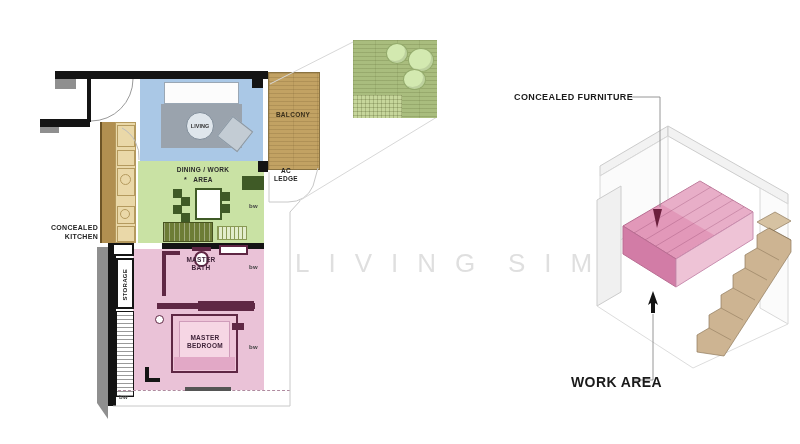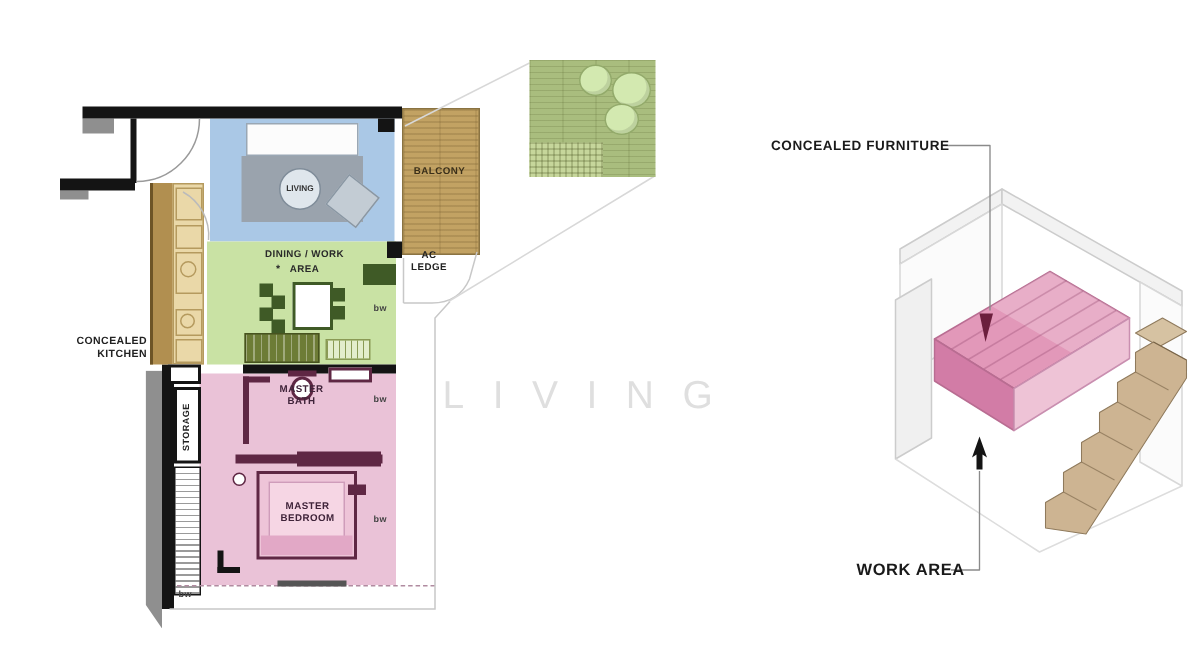--- a/index.html
+++ b/index.html
@@ -28,20 +28,21 @@
   .pouf{position:absolute;border-radius:50%;background:#d3e9b0;border:1px solid #93aa6b;
         box-shadow:inset -2px -2px 0 rgba(0,0,0,.10);}
   .stripesV{background:repeating-linear-gradient(90deg, rgba(255,255,255,.35) 0 1px, transparent 1px 5px),#6d7c36;}
 </style>
 </head>
 <body>
 
 <div id="stage">
 
   <div class="wm" style="left:295px;">LIVING</div>
+  <div class="wm" style="left:508px;">SIM</div>
 
   <div class="room" style="left:140px;top:79px;width:123px;height:82px;background:var(--living);"></div>
   <div class="room" style="left:138px;top:161px;width:126px;height:82px;background:var(--dining);"></div>
   <div class="room" style="left:133px;top:249px;width:131px;height:141px;background:var(--bedroom);"></div>
   <div class="room" style="left:268px;top:72px;width:50px;height:96px;border:1px solid #8a7342;
        background:repeating-linear-gradient(180deg, rgba(92,70,30,.18) 0 1px, transparent 1px 4px),
                   repeating-linear-gradient(90deg, rgba(92,70,30,.12) 0 1px, transparent 1px 24px),
                   var(--balcony);"></div>
 
   <div class="wallb" style="left:55px;top:71px;width:213px;height:8px;"></div>
@@ -178,15 +179,15 @@
       </g>
 
       <polygon points="653,291 658,305 655,303 655,313 651,313 651,303 648,305" fill="#141414"></polygon>
 
       <polyline points="628,97 660,97 660,207" fill="none" stroke="#8a8a8a" stroke-width="0.9"></polyline>
       <polyline points="634,380 653,380 653,314" fill="none" stroke="#8a8a8a" stroke-width="0.9"></polyline>
     </g>
   </svg>
 
   <div class="lbl" style="left:514px;top:92px;font-size:9px;letter-spacing:.4px;color:#1a1a1a;">CONCEALED FURNITURE</div>
-  <div class="lbl" style="left:571px;top:374px;font-size:11px;letter-spacing:.4px;color:#1a1a1a;">WORK AREA</div>
+  <div class="lbl" style="left:571px;top:374px;font-size:14px;letter-spacing:.4px;color:#1a1a1a;">WORK AREA</div>
 
 </div>
 
 </body></html>

